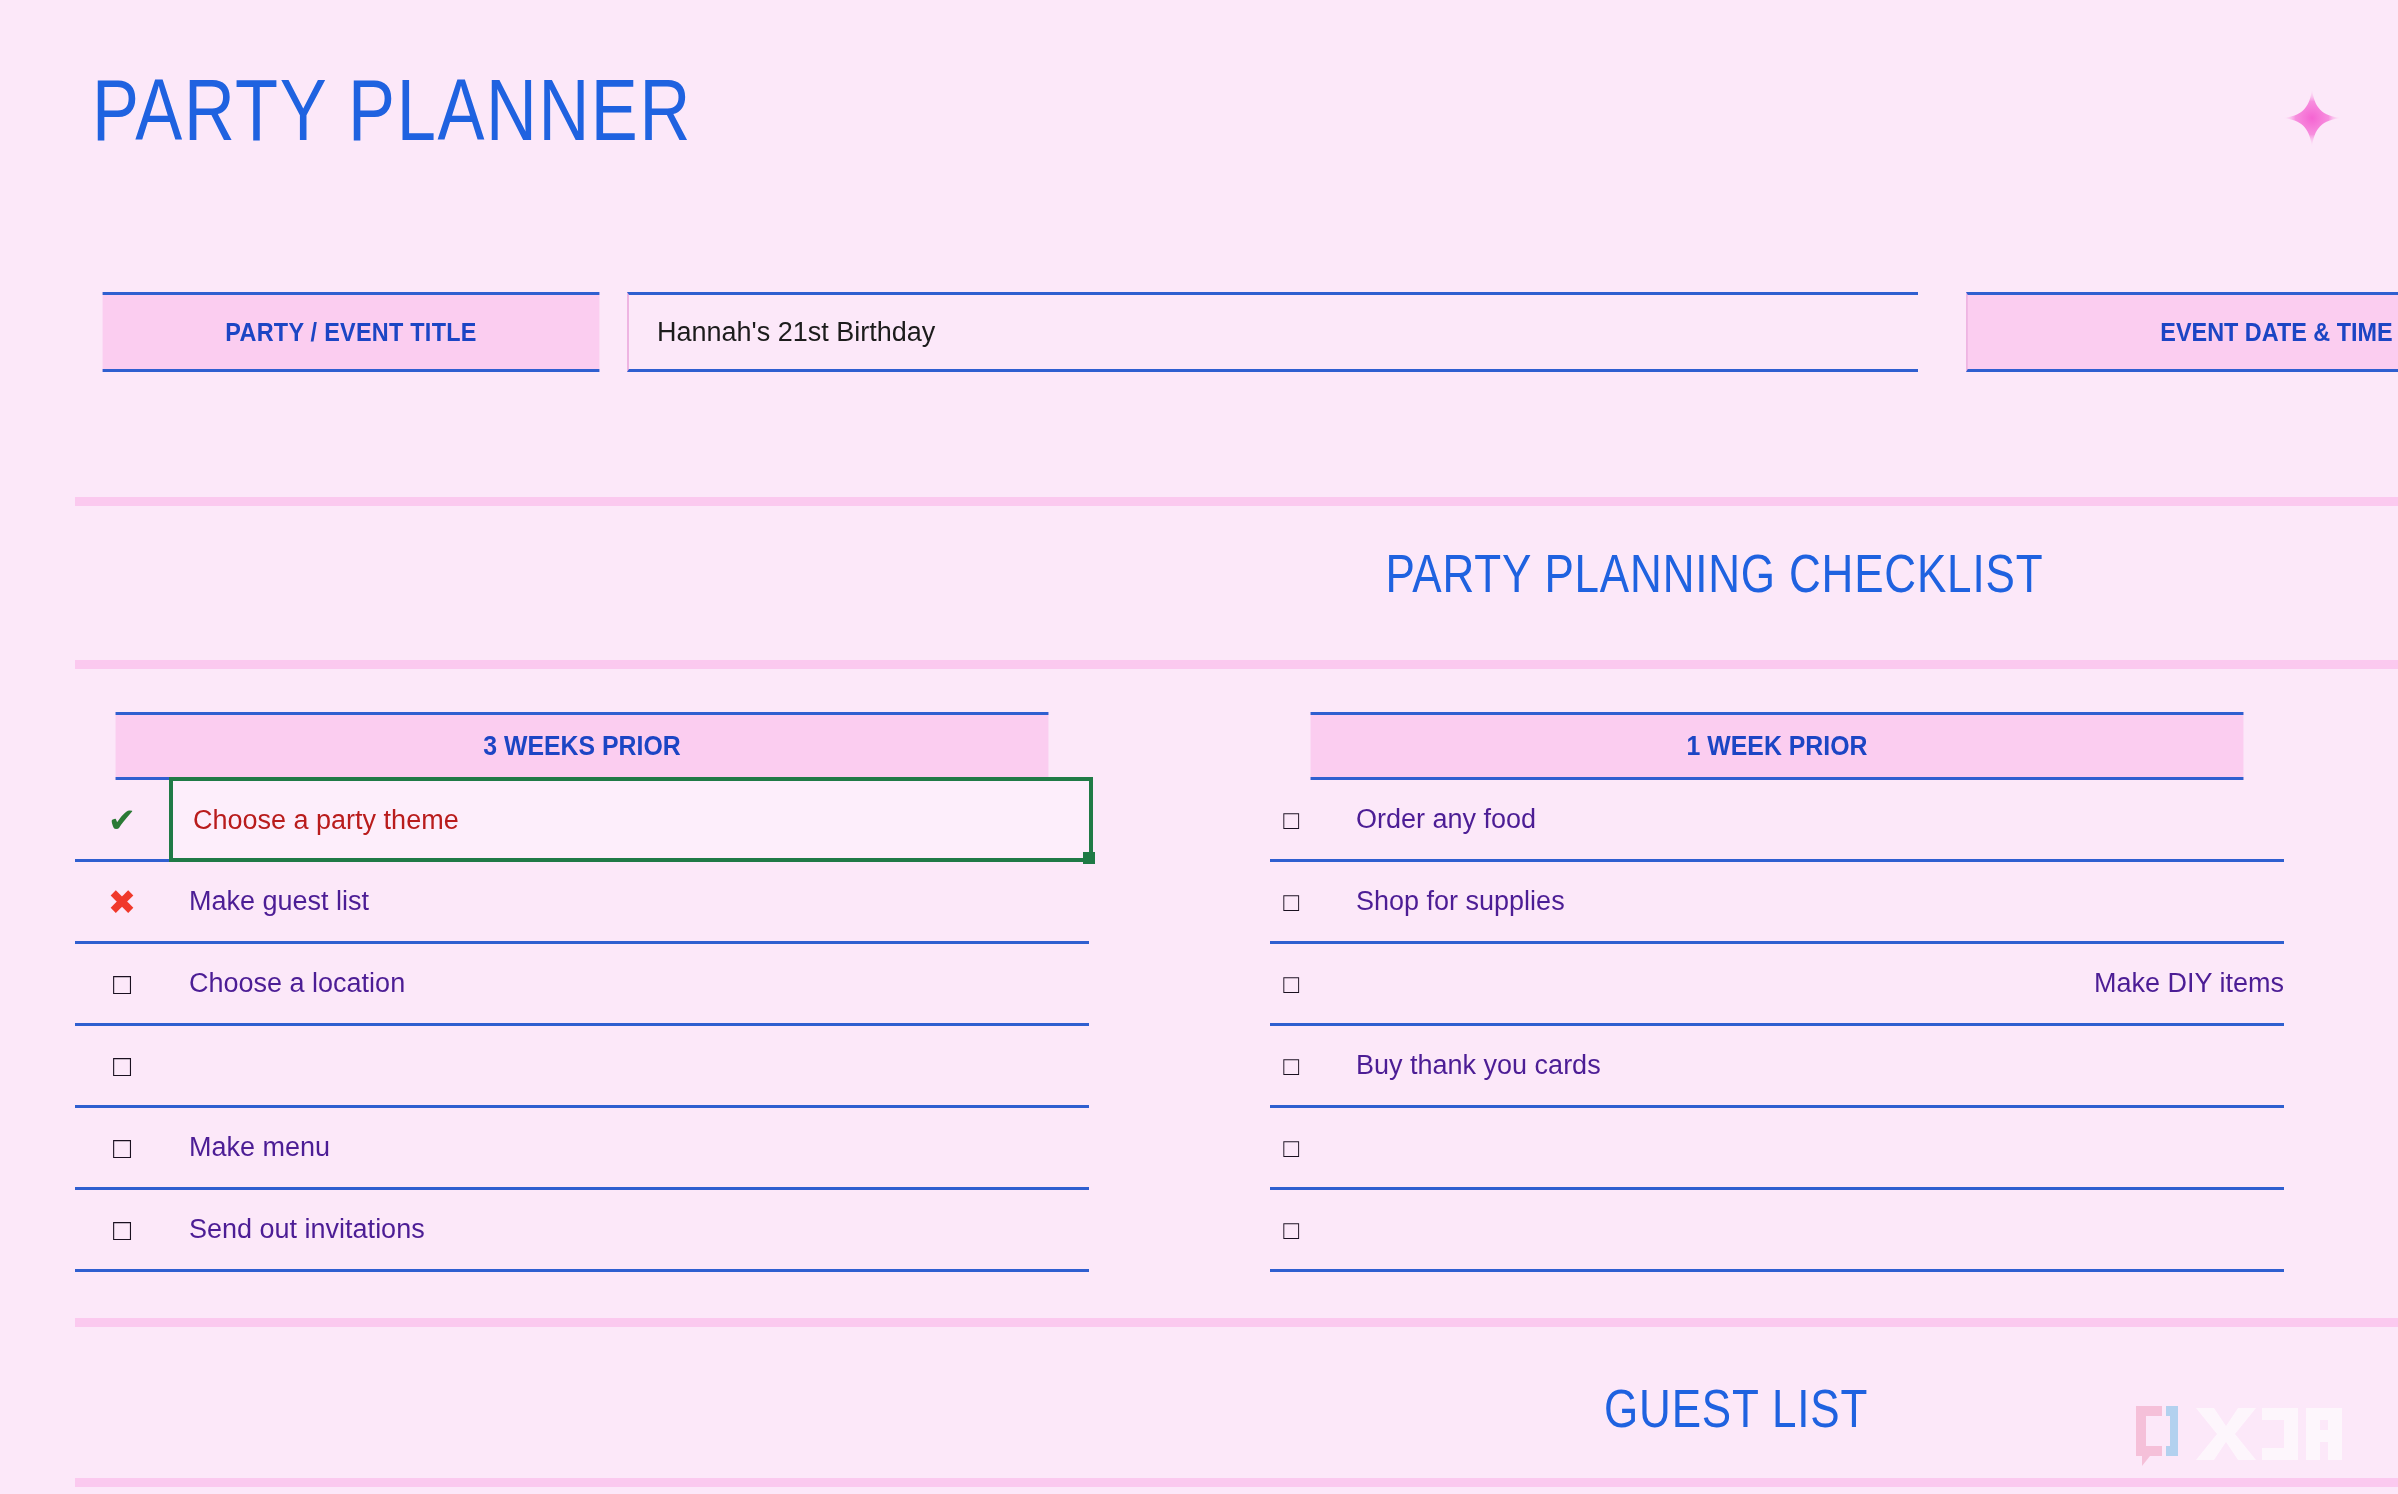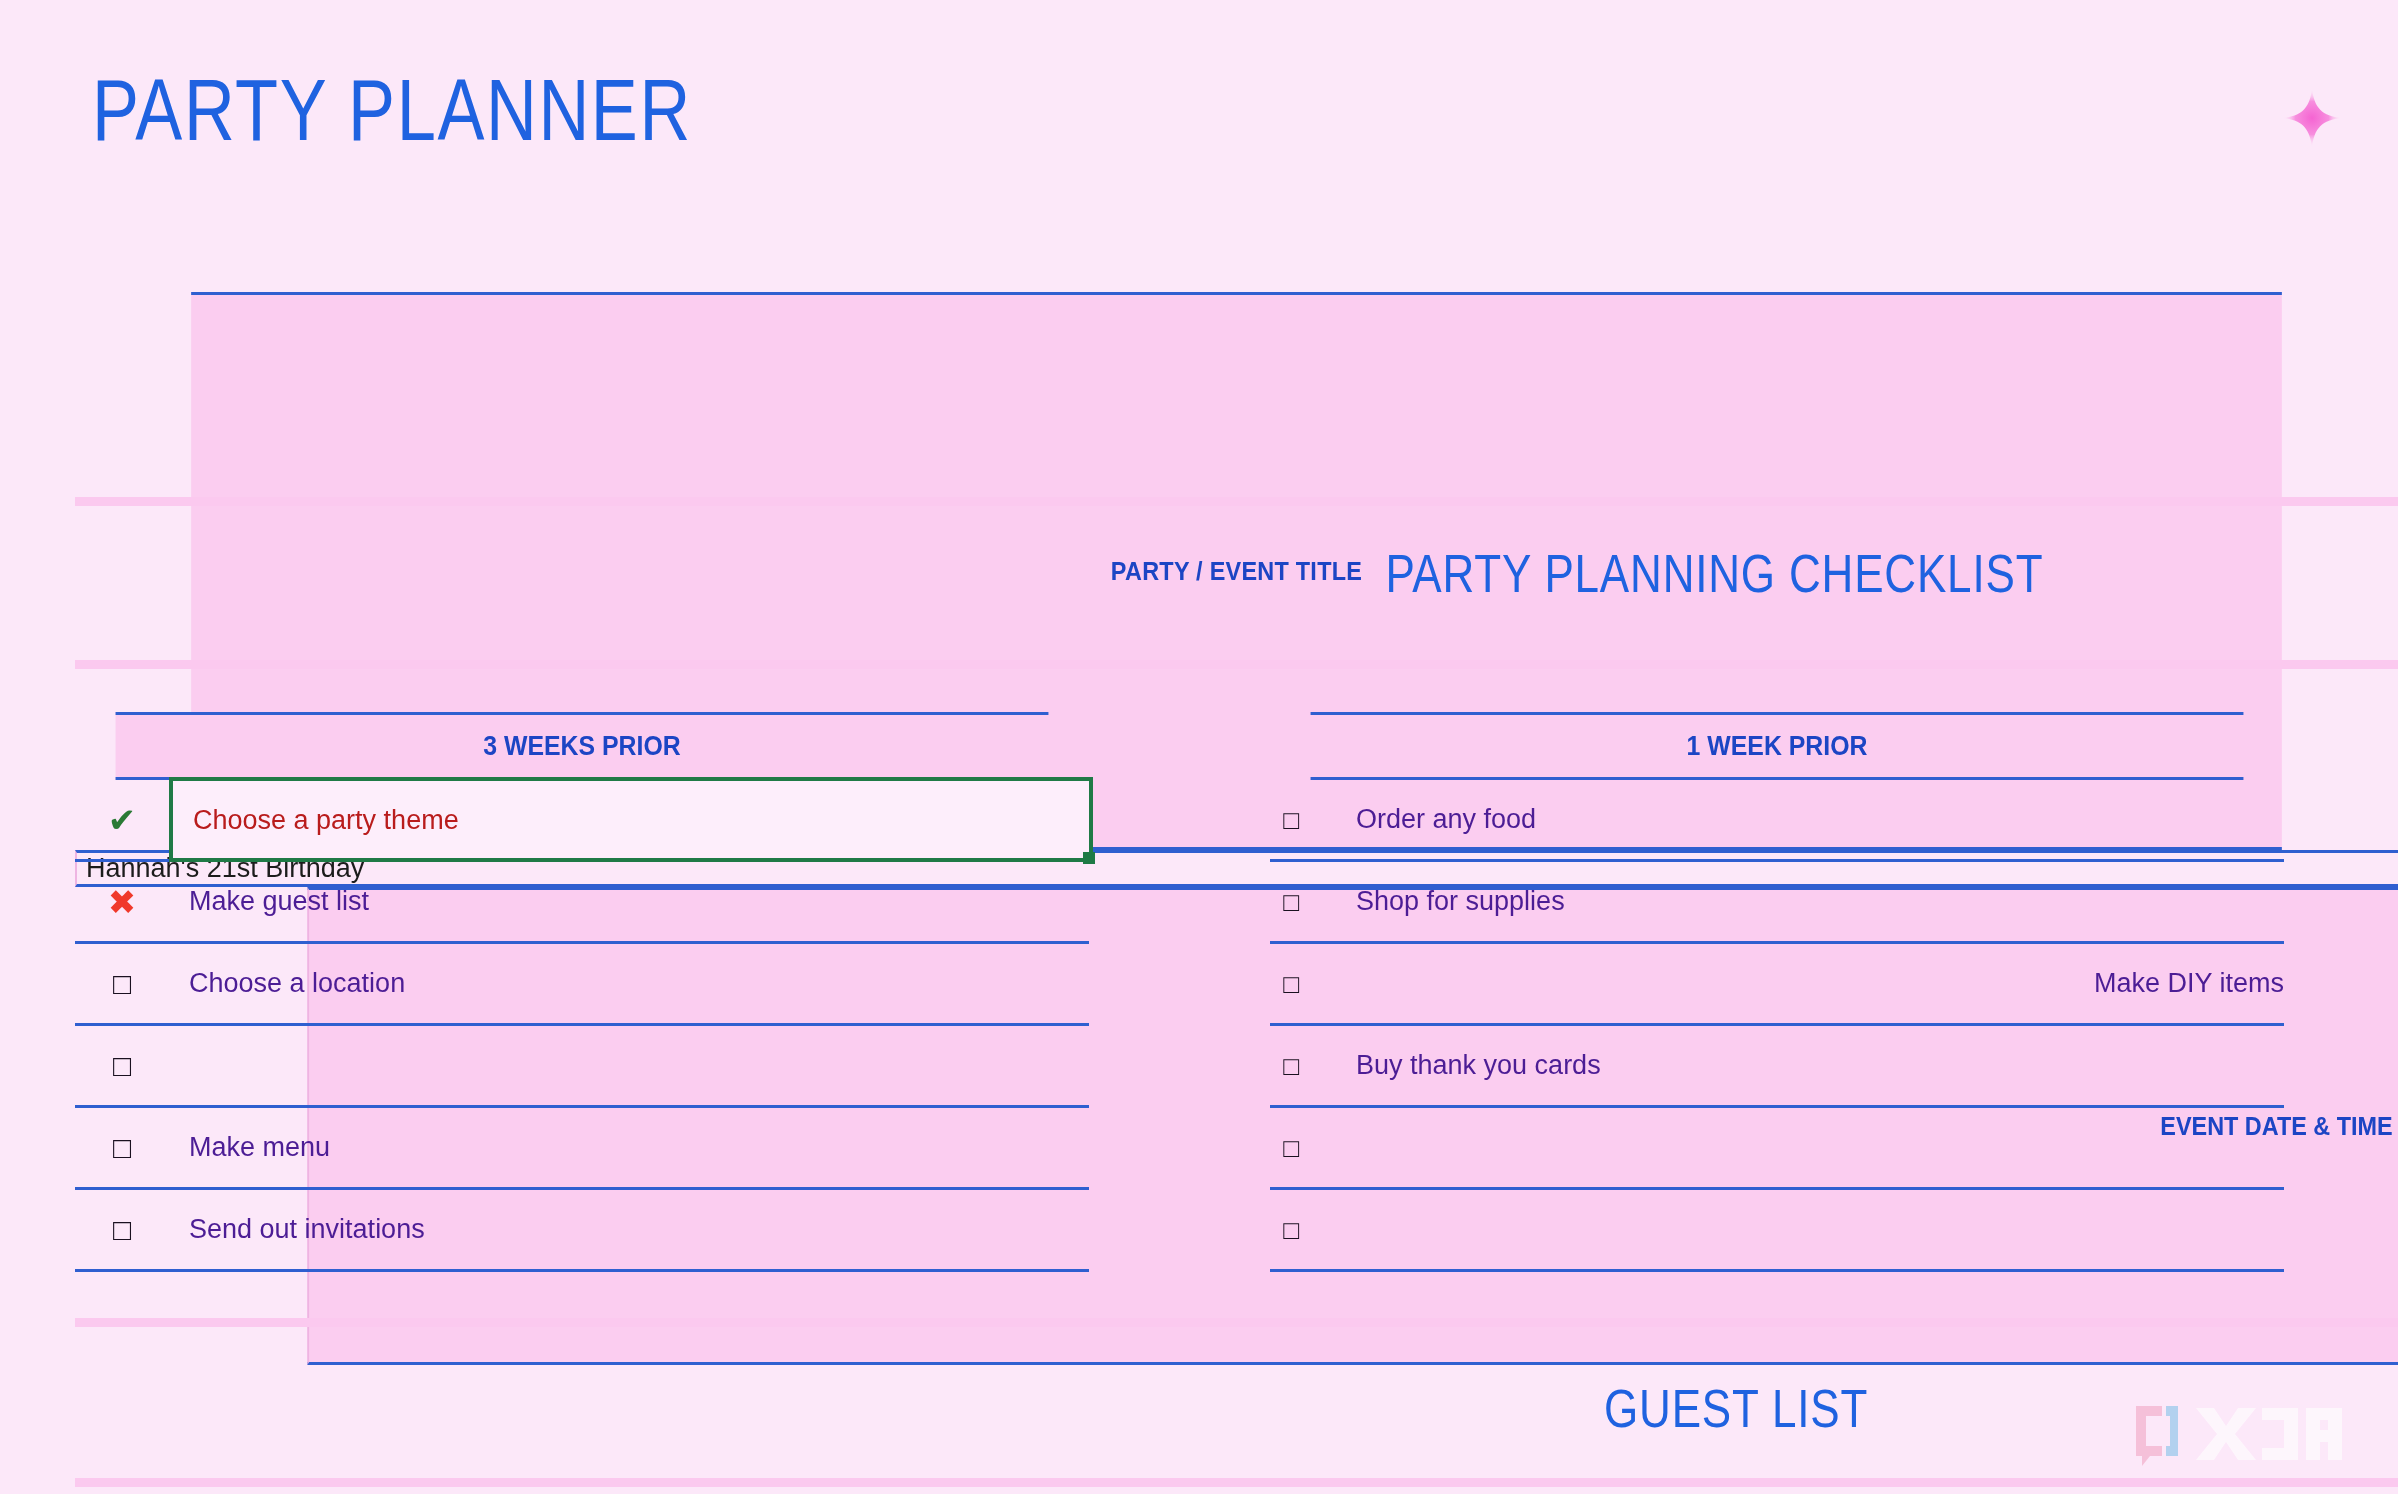--- a/index.html
+++ b/index.html
@@ -26,39 +26,39 @@
     position:absolute;left:2312px;top:118px;
     width:64px;height:64px;
     transform:translate(-50%,-50%);
   }
 
   
   .info-table{
     position:absolute;left:75px;top:292px;right:0;
     display:flex;flex-direction:column;
   }
-  .info-row{display:flex;height:80px;flex-direction:column;}
+  .info-row{display:flex;height:80px;}
   .info-label{
     flex:0 0 552px;
     background:#fbcdf0;
     border-top:3px solid #2f5fd0;
     border-bottom:3px solid #2f5fd0;
     display:flex;align-items:center;justify-content:center;
     color:#1c45c4;font-weight:bold;font-size:26px;
     letter-spacing:.3px;
     transform:scaleX(.9);
   }
   .info-value{
     flex:1 1 auto;
     background:#fce8f9;
     border-top:3px solid #2f5fd0;
     border-bottom:3px solid #2f5fd0;
     border-left:2px solid #eeb4e2;
     display:flex;align-items:center;
-    padding-left:9px;
+    padding-left:28px;
     color:#1c1c1c;font-size:27px;
   }
   .info-right{
     flex:0 0 472px;
     background:#fbcdf0;
     border-top:3px solid #2f5fd0;
     border-bottom:3px solid #2f5fd0;
     border-left:2px solid #eeb4e2;
     display:flex;align-items:center;justify-content:flex-end;
     padding-right:6px;

